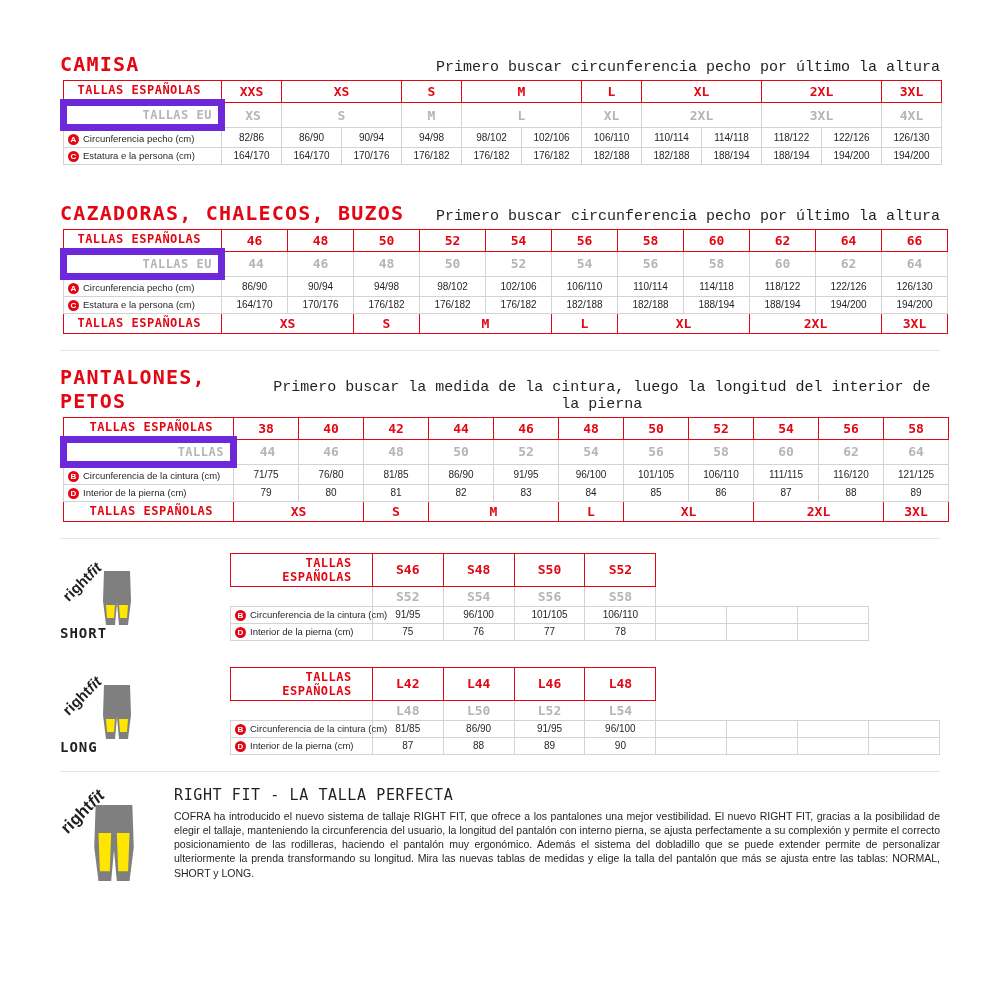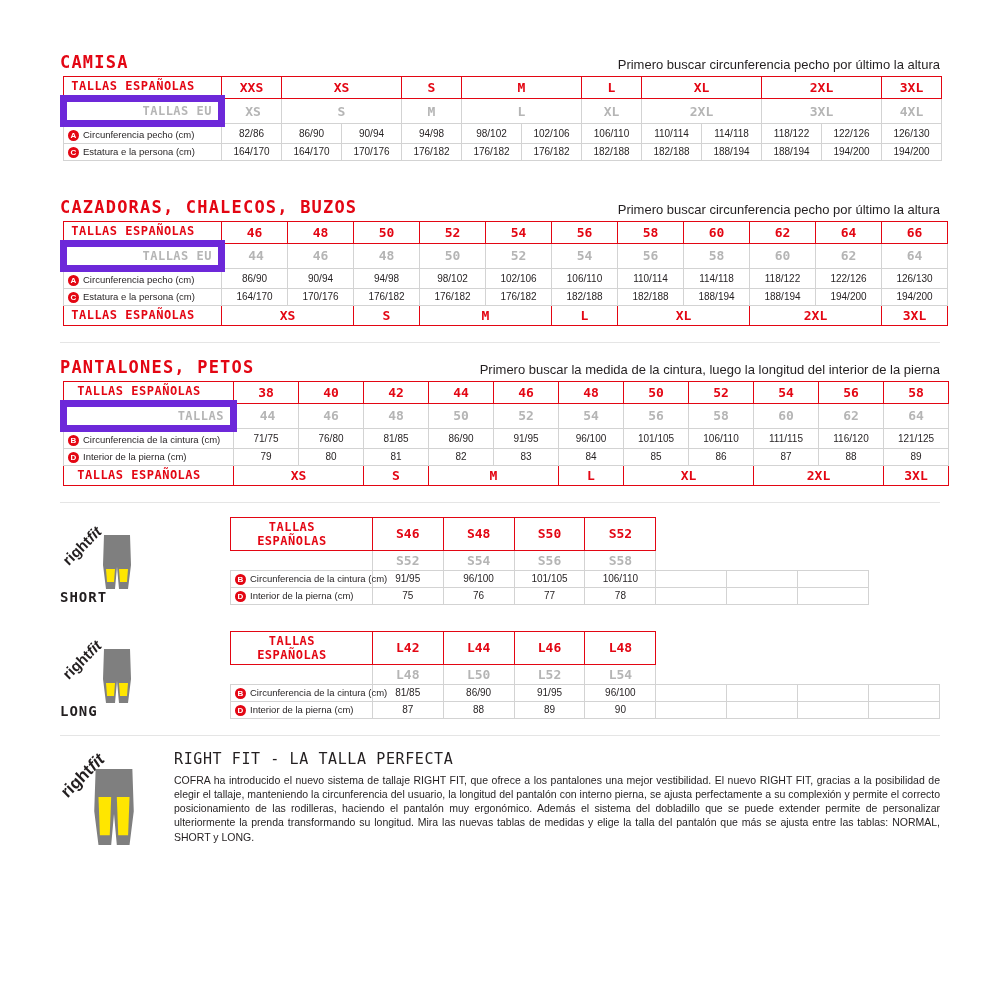--- a/index.html
+++ b/index.html
@@ -8,33 +8,33 @@
     background:#ffffff;
     font-family:"Liberation Sans", sans-serif;
     color:#231f20;
     -webkit-font-smoothing:antialiased;
   }
   .page{position:relative;width:1000px;height:1000px;padding:0;box-sizing:border-box;}
   .block{margin:0 60px;}
   .sec-title{
     color:#e30613;
     font-weight:bold;
-    font-size:17px;
+    font-size:20px;
     letter-spacing:1.2px;
     font-family:"DejaVu Sans Mono", monospace;
   }
   .hint{
-    font-size:13px;color:#231f20;text-align:right;
-    font-family:Liberation Sans, sans-serif;
+    font-size:15px;color:#231f20;text-align:center;
+    font-family:Liberation Mono, monospace;
   }
   .title-row{display:flex;align-items:flex-end;justify-content:space-between;padding-bottom:4px;}
   table{border-collapse:collapse;width:100%;table-layout:fixed;}
   td,th{border:1px solid #d3d3d3;font-size:10px;text-align:center;padding:2px 1px;font-weight:normal;}
   .lbl{
-    color:#e30613;font-weight:bold;text-align:center;padding-right:20px;
+    color:#e30613;font-weight:bold;text-align:right;padding-right:20px;
     font-family:"DejaVu Sans Mono", monospace;font-size:12px;letter-spacing:.5px;
     border:1px solid #e30613;border-right:1px solid #e30613;
   }
   .lbl-grey{
     color:#b5b5b5;font-weight:bold;text-align:right;padding-right:6px;
     font-family:"DejaVu Sans Mono", monospace;font-size:12px;letter-spacing:.5px;
     border:7px solid #6d28d9;
   }
   .es{
     color:#e30613;font-weight:bold;font-size:13px;

